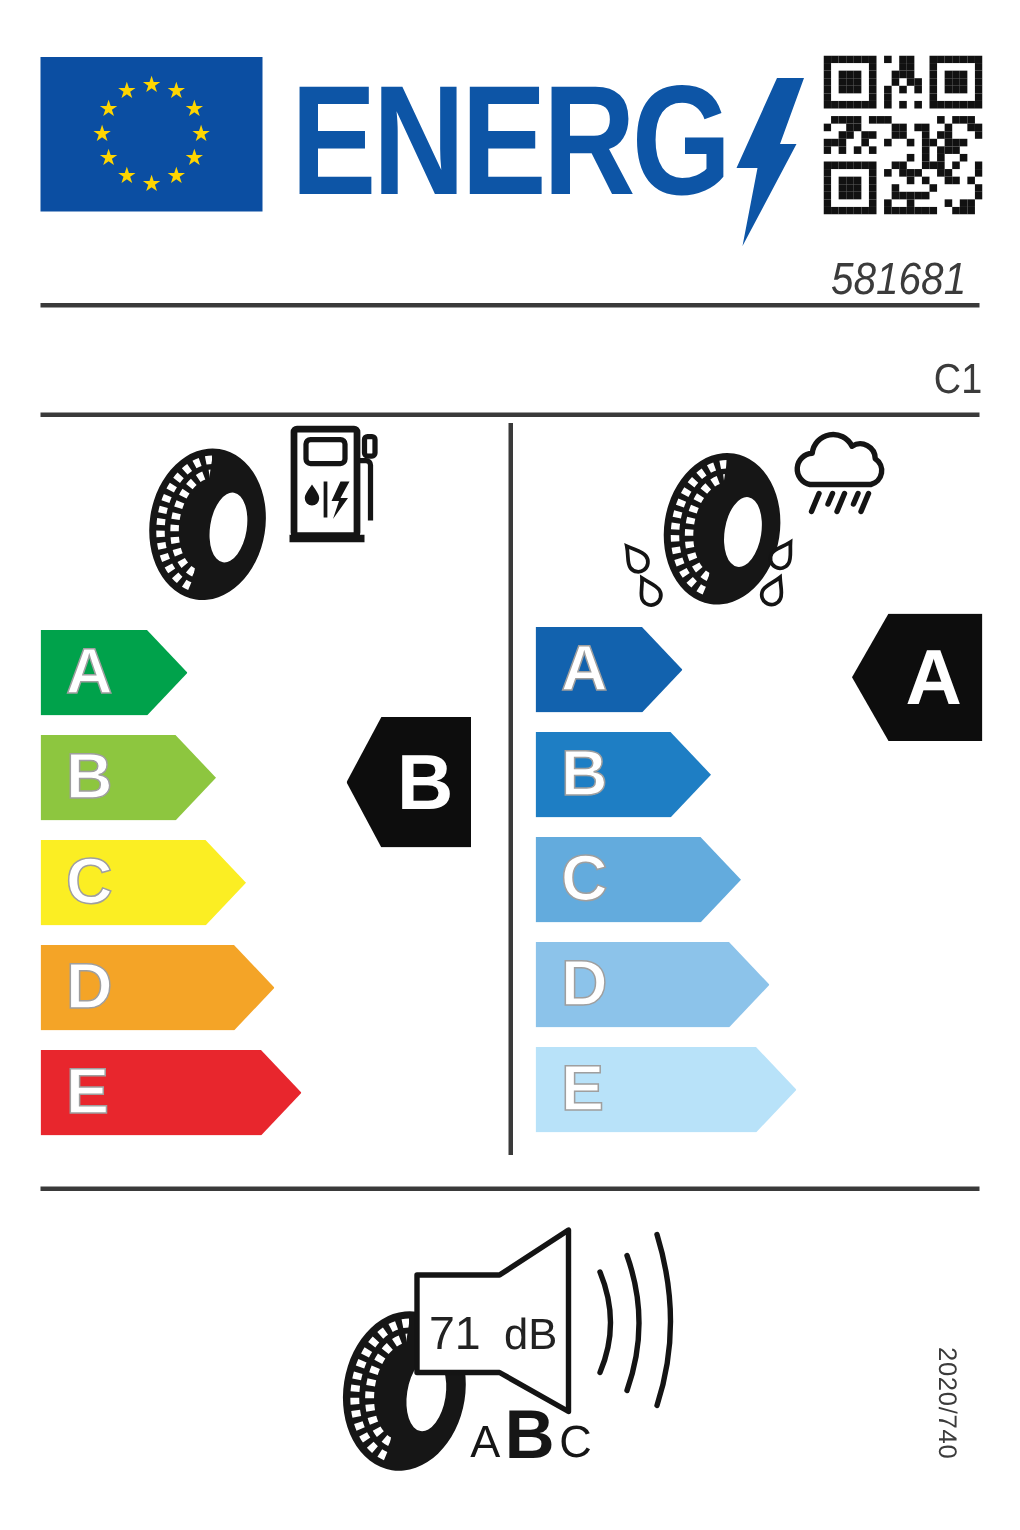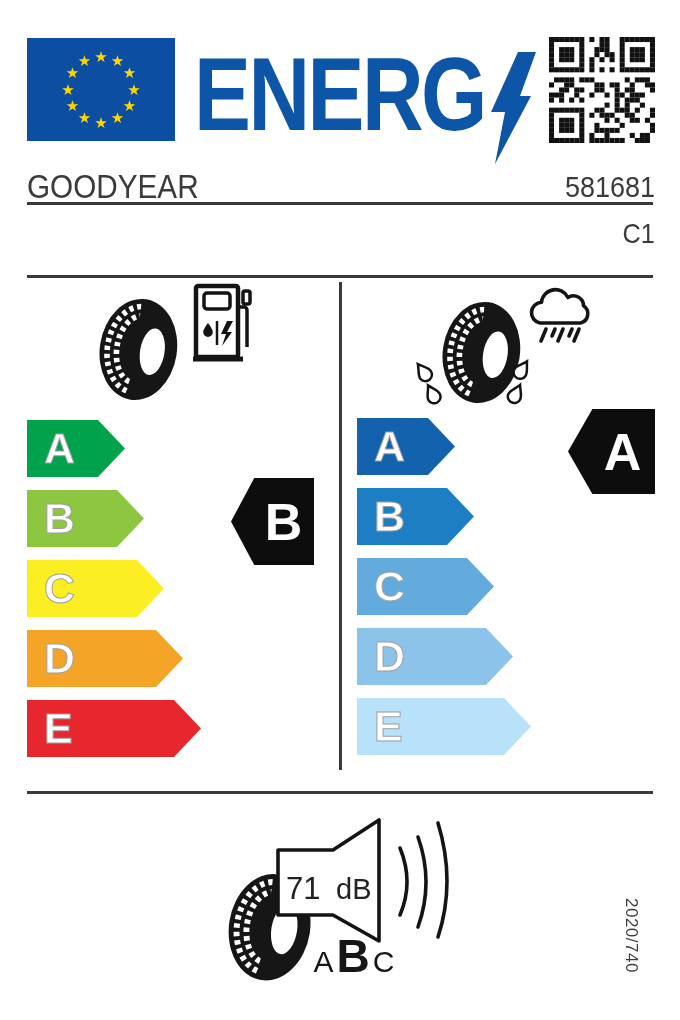--- a/index.html
+++ b/index.html
@@ -12,23 +12,23 @@
   #flag{left:27px;top:38px;width:148px;height:103px;background:#0b4ea2;}
   .star{position:absolute;color:#ffd500;font-size:15px;line-height:17px;width:16px;text-align:center;}
   
   #energ{left:194px;top:46px;font-size:104px;line-height:96px;font-weight:bold;color:#0d55a6;
          letter-spacing:-3px;transform:scaleX(.82);transform-origin:left top;}
   
   .hline{left:27px;width:626px;height:2.5px;background:#3a3a3a;}
   #vline{left:339px;top:282px;width:2.5px;height:488px;background:#3a3a3a;}
   
   #brand{left:27px;top:170px;font-size:33px;line-height:33px;}
-  #artno{right:25px;top:172px;font-size:30px;line-height:30px;}
+  #artno{right:36px;top:172px;font-size:30px;line-height:30px;font-style:italic;}
   #size{left:27px;top:226px;font-size:37px;line-height:36px;}
-  #tclass{right:25px;top:220px;font-size:28px;line-height:28px;}
+  #tclass{right:25px;top:239px;font-size:28px;line-height:28px;}
   
   .scale{display:flex;flex-direction:column;}
   .arrow{position:relative;height:57px;margin-bottom:13px;
          clip-path:polygon(0 0,calc(100% - 27px) 0,100% 50%,calc(100% - 27px) 100%,0 100%);}
   .gletter{position:absolute;left:17px;top:0;line-height:57px;font-size:43px;font-weight:bold;color:#fff;
            -webkit-text-stroke:1px #9f9f9f;}
   .w1{width:98px;} .w2{width:117px;} .w3{width:137px;} .w4{width:156px;} .w5{width:174px;}
   .indicator{background:#0d0d0d;display:flex;align-items:center;justify-content:center;
              clip-path:polygon(0 50%,28% 0,100% 0,100% 100%,28% 100%);}
   .indicator span{color:#fff;font-size:52px;font-weight:bold;padding-left:22px;}
@@ -297,21 +297,20 @@
       <rect x="50" y="100" width="5" height="5"></rect>
       <rect x="55" y="100" width="5" height="5"></rect>
       <rect x="60" y="100" width="5" height="5"></rect>
       <rect x="65" y="100" width="5" height="5"></rect>
       <rect x="70" y="100" width="5" height="5"></rect>
       <rect x="85" y="100" width="5" height="5"></rect>
       <rect x="90" y="100" width="5" height="5"></rect>
       <rect x="95" y="100" width="5" height="5"></rect>
     </svg>
 
-  <div class="abs" id="brand"><span class="cond">GOODYEAR</span></div>
   <div class="abs" id="artno"><span class="cond-r">581681</span></div>
   <div class="abs hline" style="top:202px;"></div>
 
   <div class="abs" id="tclass"><span class="cond-r">C1</span></div>
   <div class="abs hline" style="top:275px;"></div>
 
   <div class="abs" id="vline"></div>
 
   <svg class="abs" style="left:95px;top:283px;" width="170" height="122" viewBox="0 0 170 122">
     <use href="#tire" transform="translate(2,14) scale(0.94)"></use>

